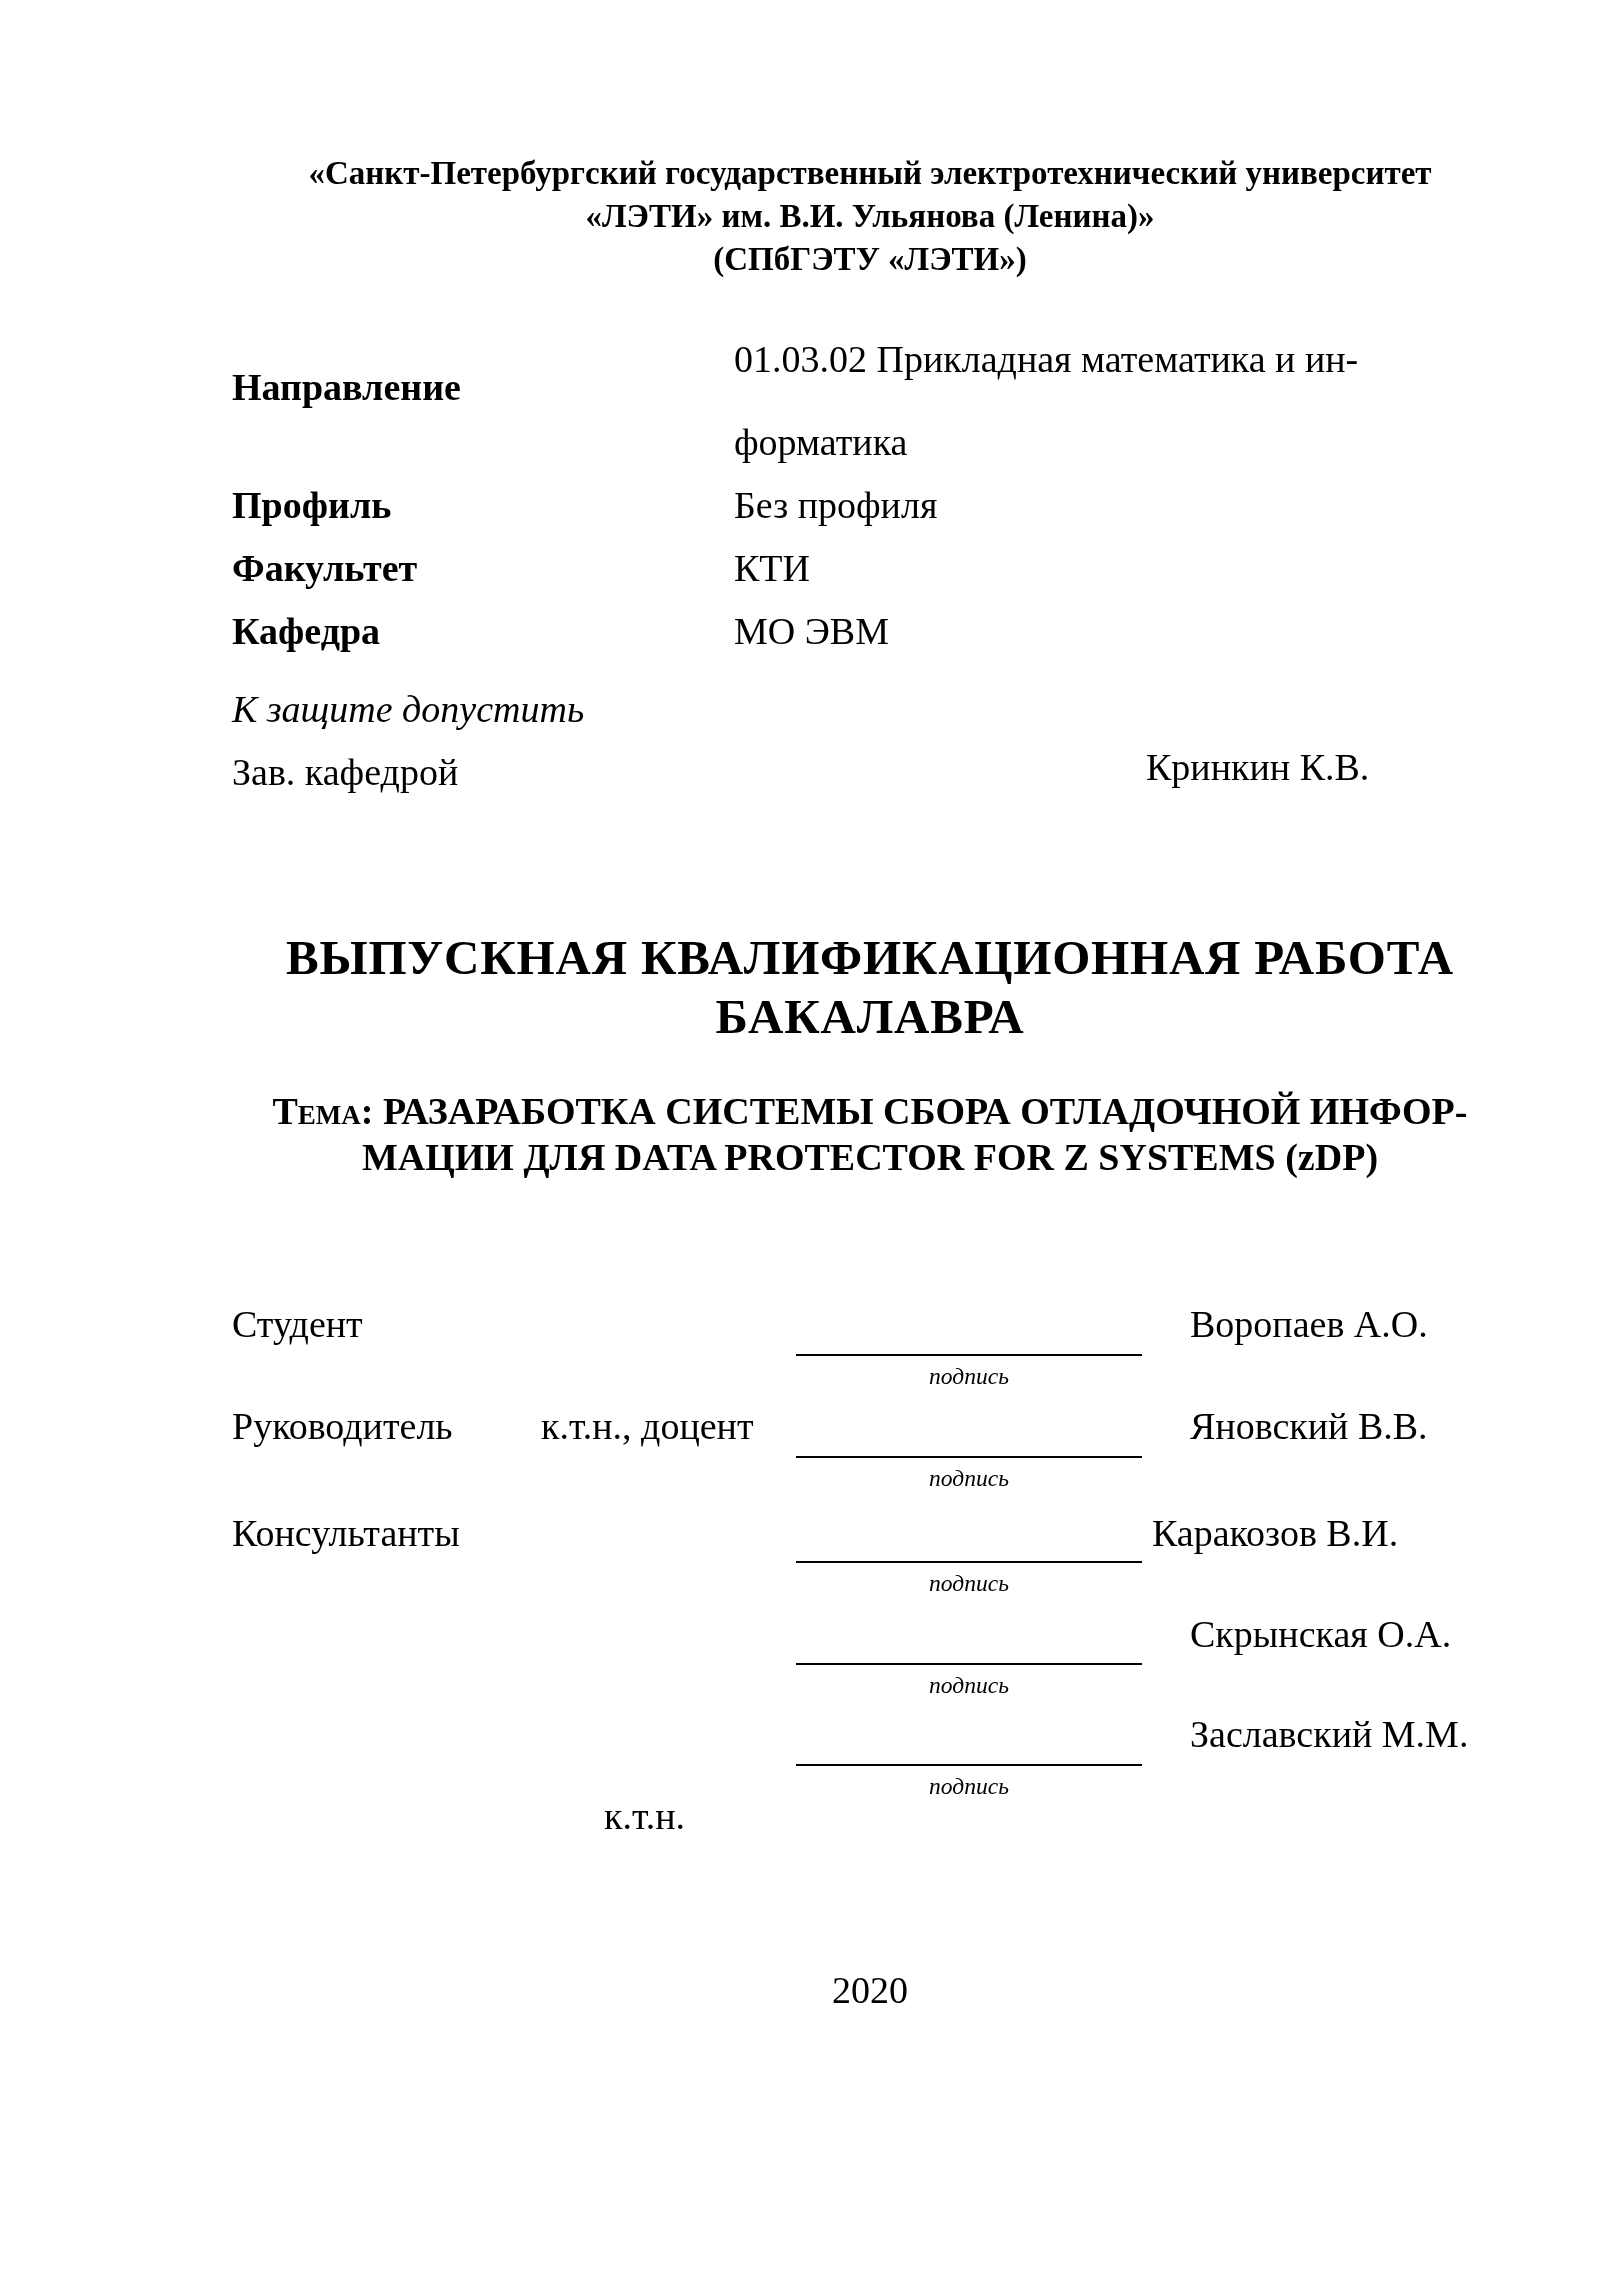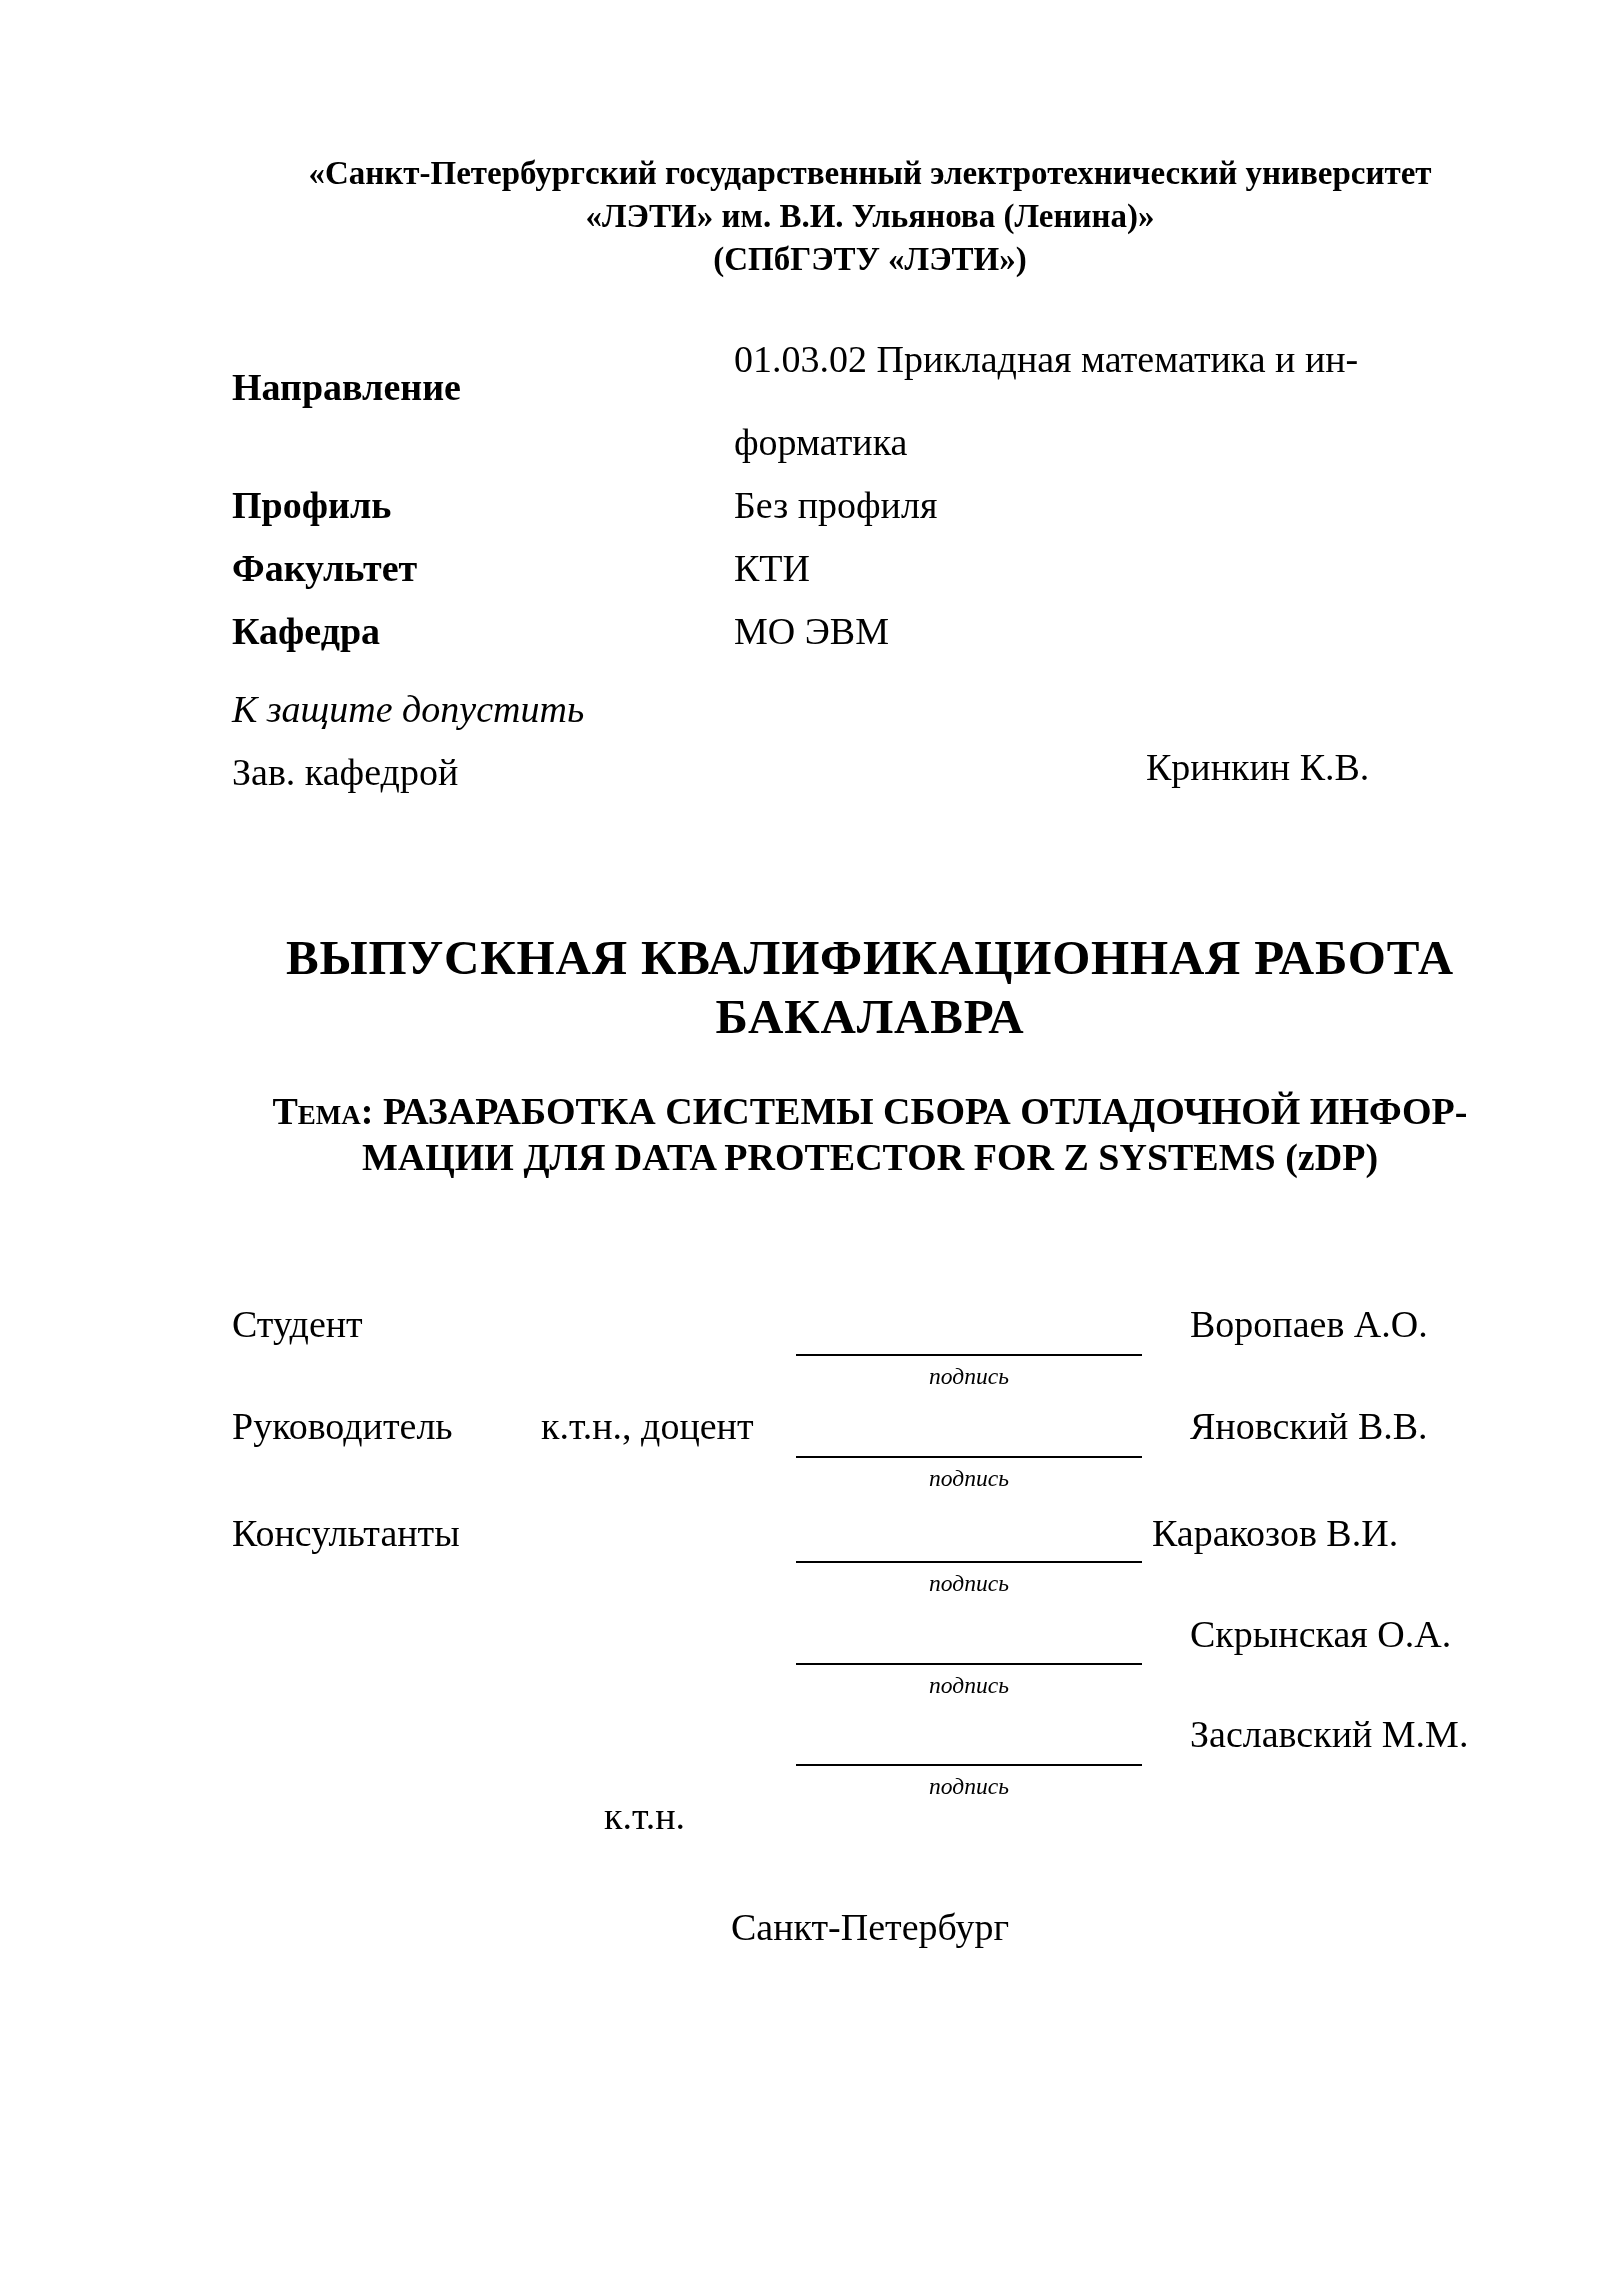--- a/index.html
+++ b/index.html
@@ -102,16 +102,16 @@
 
   <div class="sigline" style="top:1663px;"></div>
   <div class="sigcap" style="top:1674px;">подпись</div>
   <div class="abs" style="top:1615px; left:1190px;">Скрынская О.А.</div>
 
   <div class="abs" style="top:1797px; left:604px;">к.т.н.</div>
   <div class="sigline" style="top:1764px;"></div>
   <div class="sigcap" style="top:1775px;">подпись</div>
   <div class="abs" style="top:1715px; left:1190px;">Заславский М.М.</div>
 
-  <div class="abs c" style="top:1908px;">Санкт-Петербург</div>
+  <div class="abs c" style="top:1971px;">2020</div>
 
 </div>
 
 
 </body></html>

